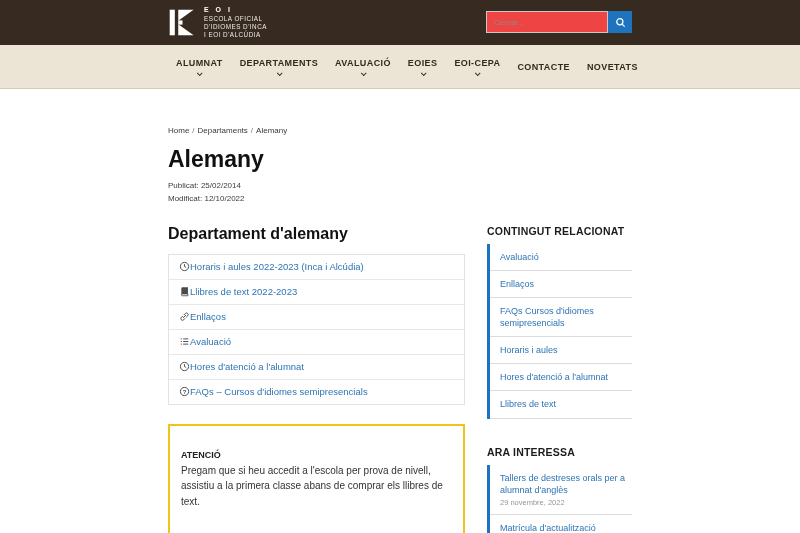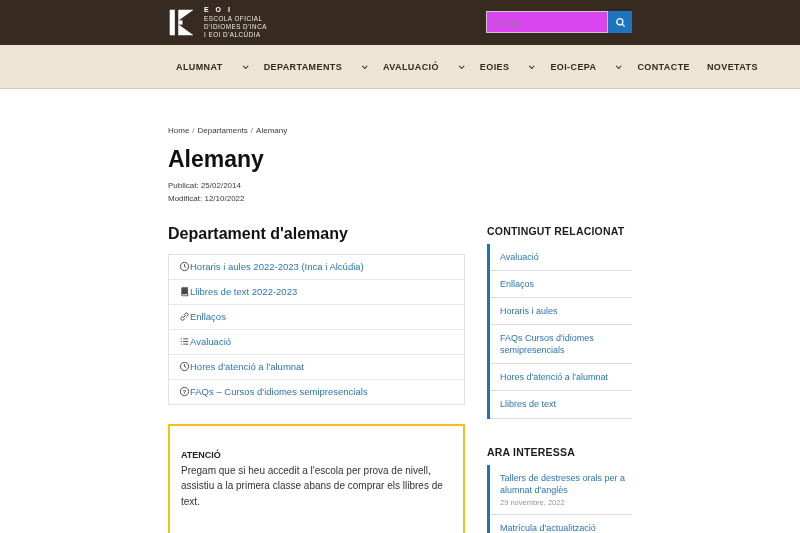--- a/index.html
+++ b/index.html
@@ -9,31 +9,31 @@
 
   
   .site-header { background:#372b21; height:45px; display:flex; align-items:center; }
   .header-inner { display:flex; align-items:center; justify-content:space-between; }
   .logo { display:flex; align-items:center; gap:7px; cursor:pointer; }
   .logo-mark { width:29px; height:29px; display:block; }
   .logo-text { color:#f1ece3; }
   .logo-acronym { font-size:7px; font-weight:bold; letter-spacing:2.5px; color:#fff; margin-bottom:2px; }
   .logo-line { font-size:6.3px; letter-spacing:0.5px; line-height:1.3; }
   .search-box { display:flex; align-items:center; }
-  .search-input { width:122px; height:22px; border:1px solid #c9c9c9; background:#d946ef;
+  .search-input { width:122px; height:22px; border:1px solid #c9c9c9; background:#ef4444;
     font-size:8px; padding:0 7px; color:#333; outline:none; font-family:"Liberation Sans", sans-serif; }
   .search-input::placeholder { color:#8a8a8a; }
   .search-btn { width:24px; height:22px; background:#1e73be; border:none; display:flex;
     align-items:center; justify-content:center; cursor:pointer; }
 
   
   .main-nav { background:#ece5d6; height:44px; border-bottom:1px solid #d3cab8; }
   .nav-inner { display:flex; align-items:center; height:100%; gap:17px; padding-left:8px; }
   .nav-item { font-size:9px; font-weight:bold; color:#33291e; text-decoration:none;
-    letter-spacing:0.4px; display:flex; align-items:center; gap:20px; cursor:pointer; white-space:nowrap; }
+    letter-spacing:0.4px; display:flex; align-items:center; gap:4px; cursor:pointer; white-space:nowrap;flex-direction:column; }
   .chev { width:4px; height:4px; border-right:1.2px solid #33291e; border-bottom:1.2px solid #33291e;
     transform:rotate(45deg) translateY(-1px); display:inline-block; }
 
   
   .breadcrumb { font-size:8px; color:#3a3a3a;margin-top:37px; }
   .breadcrumb a { color:#3a3a3a; text-decoration:none; cursor:pointer; }
   .crumb-sep { margin:0 3px; color:#777; }
   h1.page-title { font-size:23px; color:#111; margin:11px 0 7px; font-weight:bold; }
   .page-meta { font-size:8px; color:#3c3c3c; line-height:1.6; }
 
@@ -205,24 +205,24 @@
       <div>
         <div class="side-title">CONTINGUT RELACIONAT</div>
         <div class="side-list">
           <div class="side-item">
               <a>Avaluació</a>
             </div>
           <div class="side-item">
               <a>Enllaços</a>
             </div>
           <div class="side-item">
+              <a>FAQs Cursos d'idiomes semipresencials</a>
+            </div>
+          <div class="side-item">
               <a>Horaris i aules</a>
-            </div>
-          <div class="side-item">
-              <a>FAQs Cursos d'idiomes semipresencials</a>
             </div>
           <div class="side-item">
               <a>Hores d'atenció a l'alumnat</a>
             </div>
           <div class="side-item">
               <a>Llibres de text</a>
             </div>
         </div>
       </div>
 

